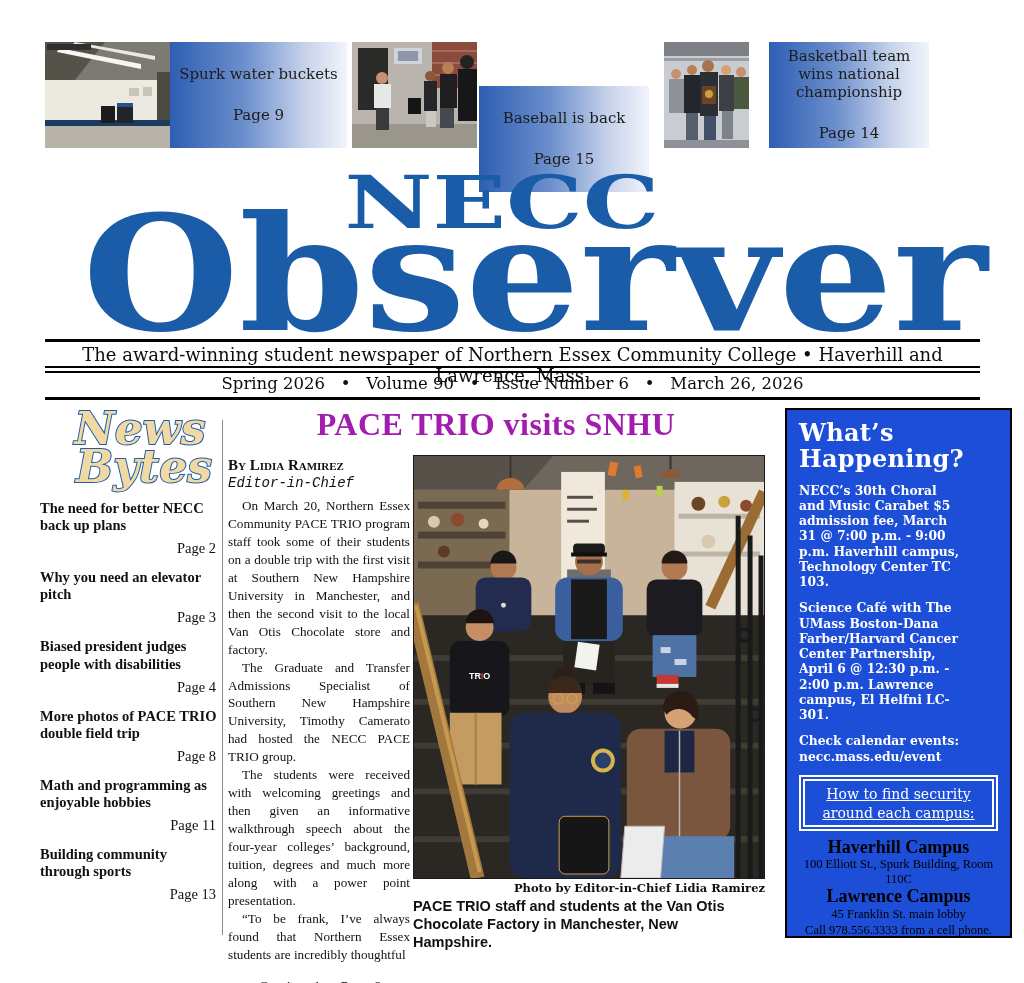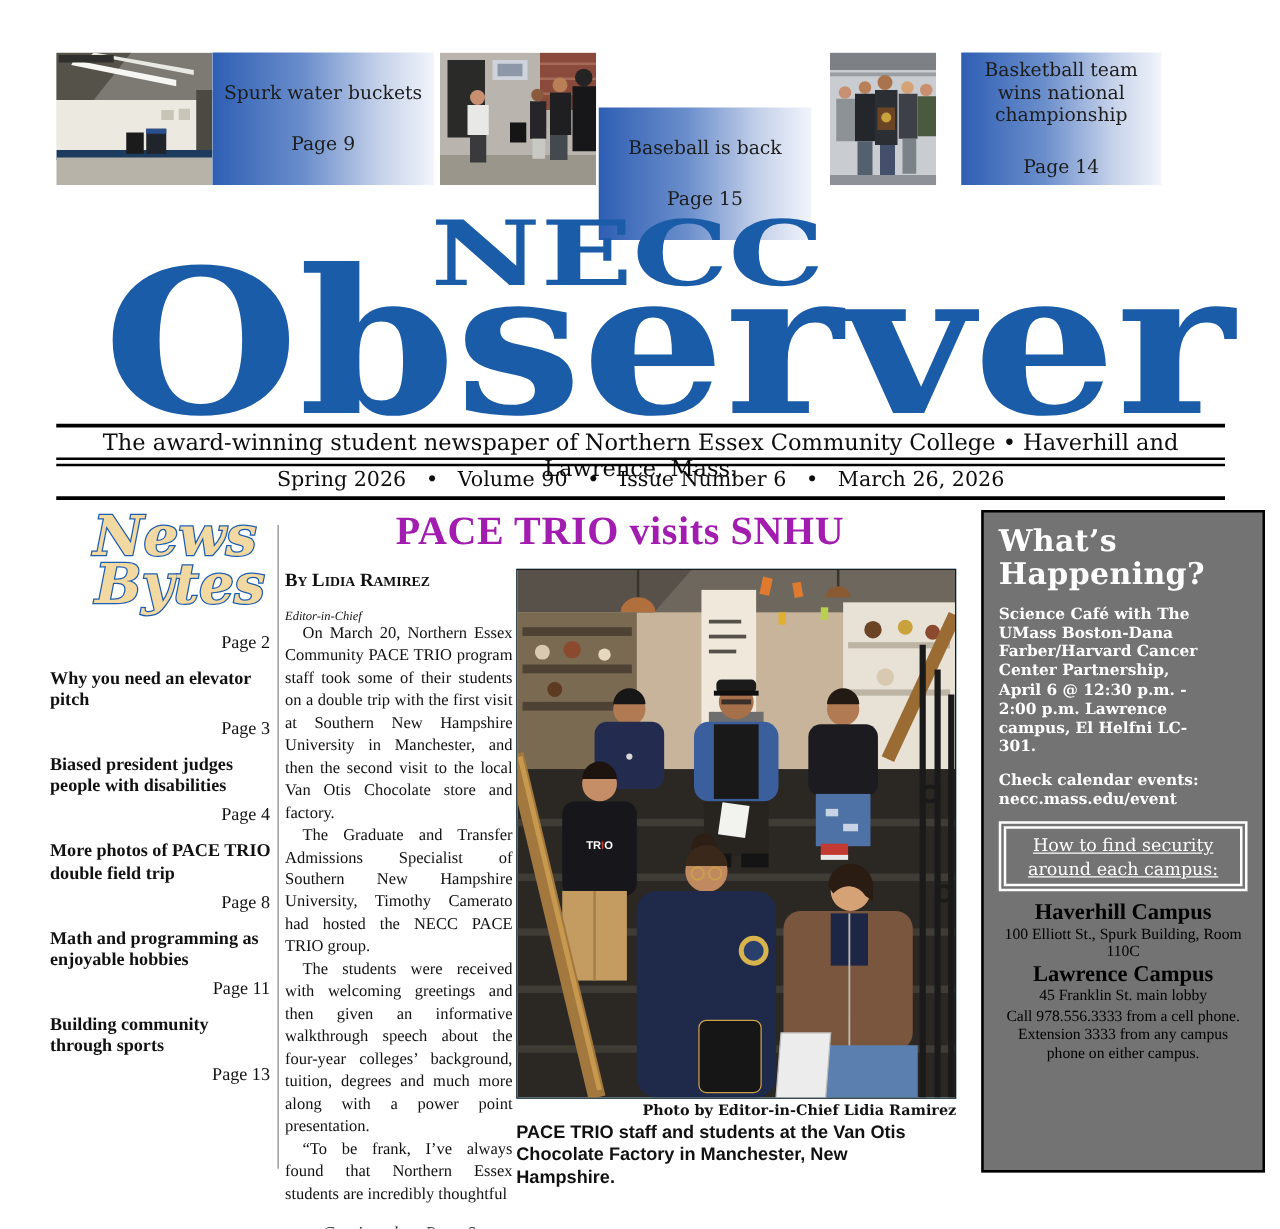--- a/index.html
+++ b/index.html
@@ -28,37 +28,37 @@
   .vrule{position:absolute;left:222px;top:420px;width:1px;height:515px;background:#8a8a8a;}
   .nb-list{position:absolute;left:40px;top:500px;width:178px;}
   .nb-title{font-weight:bold;font-size:14.5px;line-height:1.18;}
   .nb-page{text-align:right;font-size:14.5px;margin:6px 2px 12px 0;}
 
   
   .headline{position:absolute;left:222px;top:406px;width:548px;text-align:center;
             font-weight:bold;font-size:32px;letter-spacing:.5px;color:#a21caf;}
   .byline-block{position:absolute;left:228px;top:457px;width:182px;}
   .byline{font-variant:small-caps;font-weight:bold;font-size:15px;}
-  .role{font-style:italic;font-size:10px;margin-top:14px;}
+  .role{font-style:italic;font-size:14px;margin-top:1px;font-family:Liberation Mono, monospace;}
   .article-body{position:absolute;left:228px;top:497px;width:182px;font-size:13.2px;
                 line-height:1.36;text-align:justify;}
   .article-body p{margin:0;text-indent:14px;}
   .continued{margin-top:14px;text-align:center;font-style:italic;font-size:14.5px;text-indent:0;}
 
   .photo{position:absolute;left:413px;top:455px;width:352px;height:424px;
-         border:1px solid #1a1a1a;box-sizing:border-box;background:#7dd3fc;}
+         border:1px solid #1a1a1a;box-sizing:border-box;background:#a3a3a3;}
   .credit{position:absolute;left:413px;top:881px;width:352px;text-align:right;
           font-family:"DejaVu Serif",serif;font-weight:bold;font-size:11.5px;}
   .caption{position:absolute;left:413px;top:897px;width:348px;
            font-family:"Liberation Sans",sans-serif;font-weight:bold;font-size:14.5px;
            line-height:1.25;color:#111;}
 
   
   .happening{position:absolute;left:785px;top:408px;width:227px;height:530px;
-             background:#737373;border:2px solid #000;box-sizing:border-box;
+             background:#1d4ed8;border:2px solid #000;box-sizing:border-box;
              padding:10px 12px;font-family:"DejaVu Serif",serif;overflow:hidden;}
   .wh-title{color:#fff;font-weight:bold;font-size:24px;line-height:1.1;margin-bottom:10px;
             letter-spacing:.3px;}
   .wh-event{color:#fff;font-weight:bold;font-size:12.3px;line-height:1.24;width:164px;
             margin-bottom:11px;}
   .sec-outer{border:2px solid #fff;padding:2px;margin:2px 0 6px;}
   .sec-inner{border:2px solid #fff;padding:3px 4px;text-align:center;}
   .sec-title{color:#fff;font-weight:normal;font-size:14px;line-height:1.15;text-decoration:underline;}
   .sec-info{color:#000;text-align:center;font-family:"Liberation Serif",serif;
             font-size:12.5px;line-height:1.15;}
@@ -169,20 +169,21 @@
 
   <div class="vrule"></div>
 
   <svg class="abs" style="left:40px;top:406px;" width="180" height="88" viewBox="0 0 180 88">
     <text x="100" y="38" text-anchor="middle" font-family="DejaVu Serif, serif" font-style="italic" font-weight="bold" font-size="44" fill="#f2d9a2" stroke="#1d5dae" stroke-width="2" paint-order="stroke">News</text>
     <text x="104" y="76" text-anchor="middle" font-family="DejaVu Serif, serif" font-style="italic" font-weight="bold" font-size="44" fill="#f2d9a2" stroke="#1d5dae" stroke-width="2" paint-order="stroke">Bytes</text>
   </svg>
 
   <div class="nb-list">
     <div>
+      <div class="nb-title">The need for better NECC back up plans</div>
       <div class="nb-page">Page 2</div>
     </div>
     <div>
       <div class="nb-title">Why you need an elevator pitch</div>
       <div class="nb-page">Page 3</div>
     </div>
     <div>
       <div class="nb-title">Biased president judges people with disabilities</div>
       <div class="nb-page">Page 4</div>
     </div>
@@ -312,20 +313,21 @@
       <circle cx="332" cy="180" r="6" fill="none" stroke="#1a1a1a" stroke-width="3"></circle>
       <circle cx="343" cy="260" r="6" fill="none" stroke="#1a1a1a" stroke-width="3"></circle>
     </svg>
   </div>
 
   <div class="credit">Photo by Editor-in-Chief Lidia Ramirez</div>
   <div class="caption">PACE TRIO staff and students at the Van Otis Chocolate Factory in Manchester, New Hampshire.</div>
 
   <div class="happening">
     <div class="wh-title">What’s Happening?</div>
+    <div class="wh-event">NECC’s 30th Choral and Music Carabet $5 admission fee, March 31 @ 7:00 p.m. - 9:00 p.m. Haverhill campus, Technology Center TC 103.</div>
     <div class="wh-event">Science Café with The UMass Boston-Dana Farber/Harvard Cancer Center Partnership, April 6 @ 12:30 p.m. - 2:00 p.m. Lawrence campus, El Helfni LC-301.</div>
     <div class="wh-event">Check calendar events: necc.mass.edu/event</div>
     <div class="sec-outer">
       <div class="sec-inner">
         <span class="sec-title">How to find security around each campus:</span>
       </div>
     </div>
     <div class="sec-info">
       <div class="sec-campus">Haverhill Campus</div>
       <div>100 Elliott St., Spurk Building, Room 110C</div>

